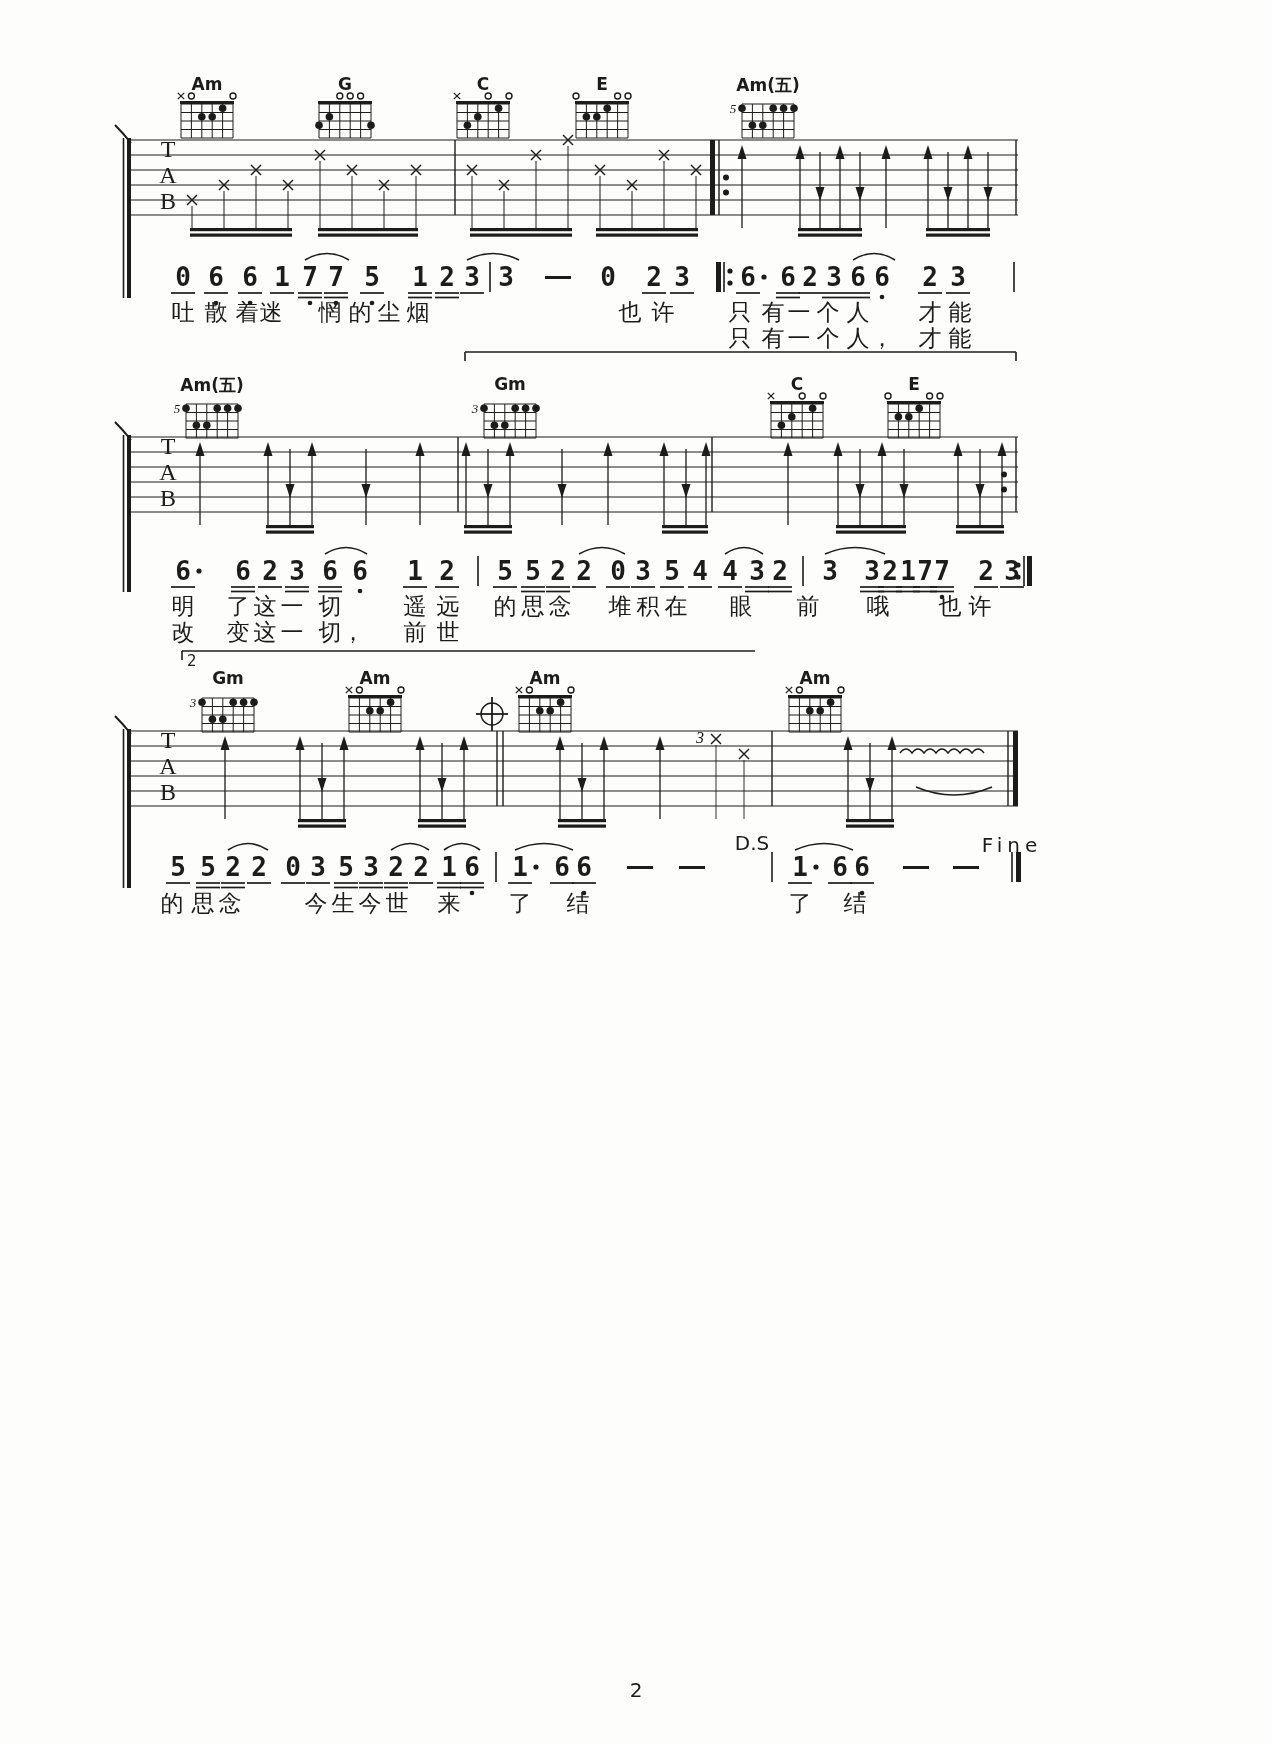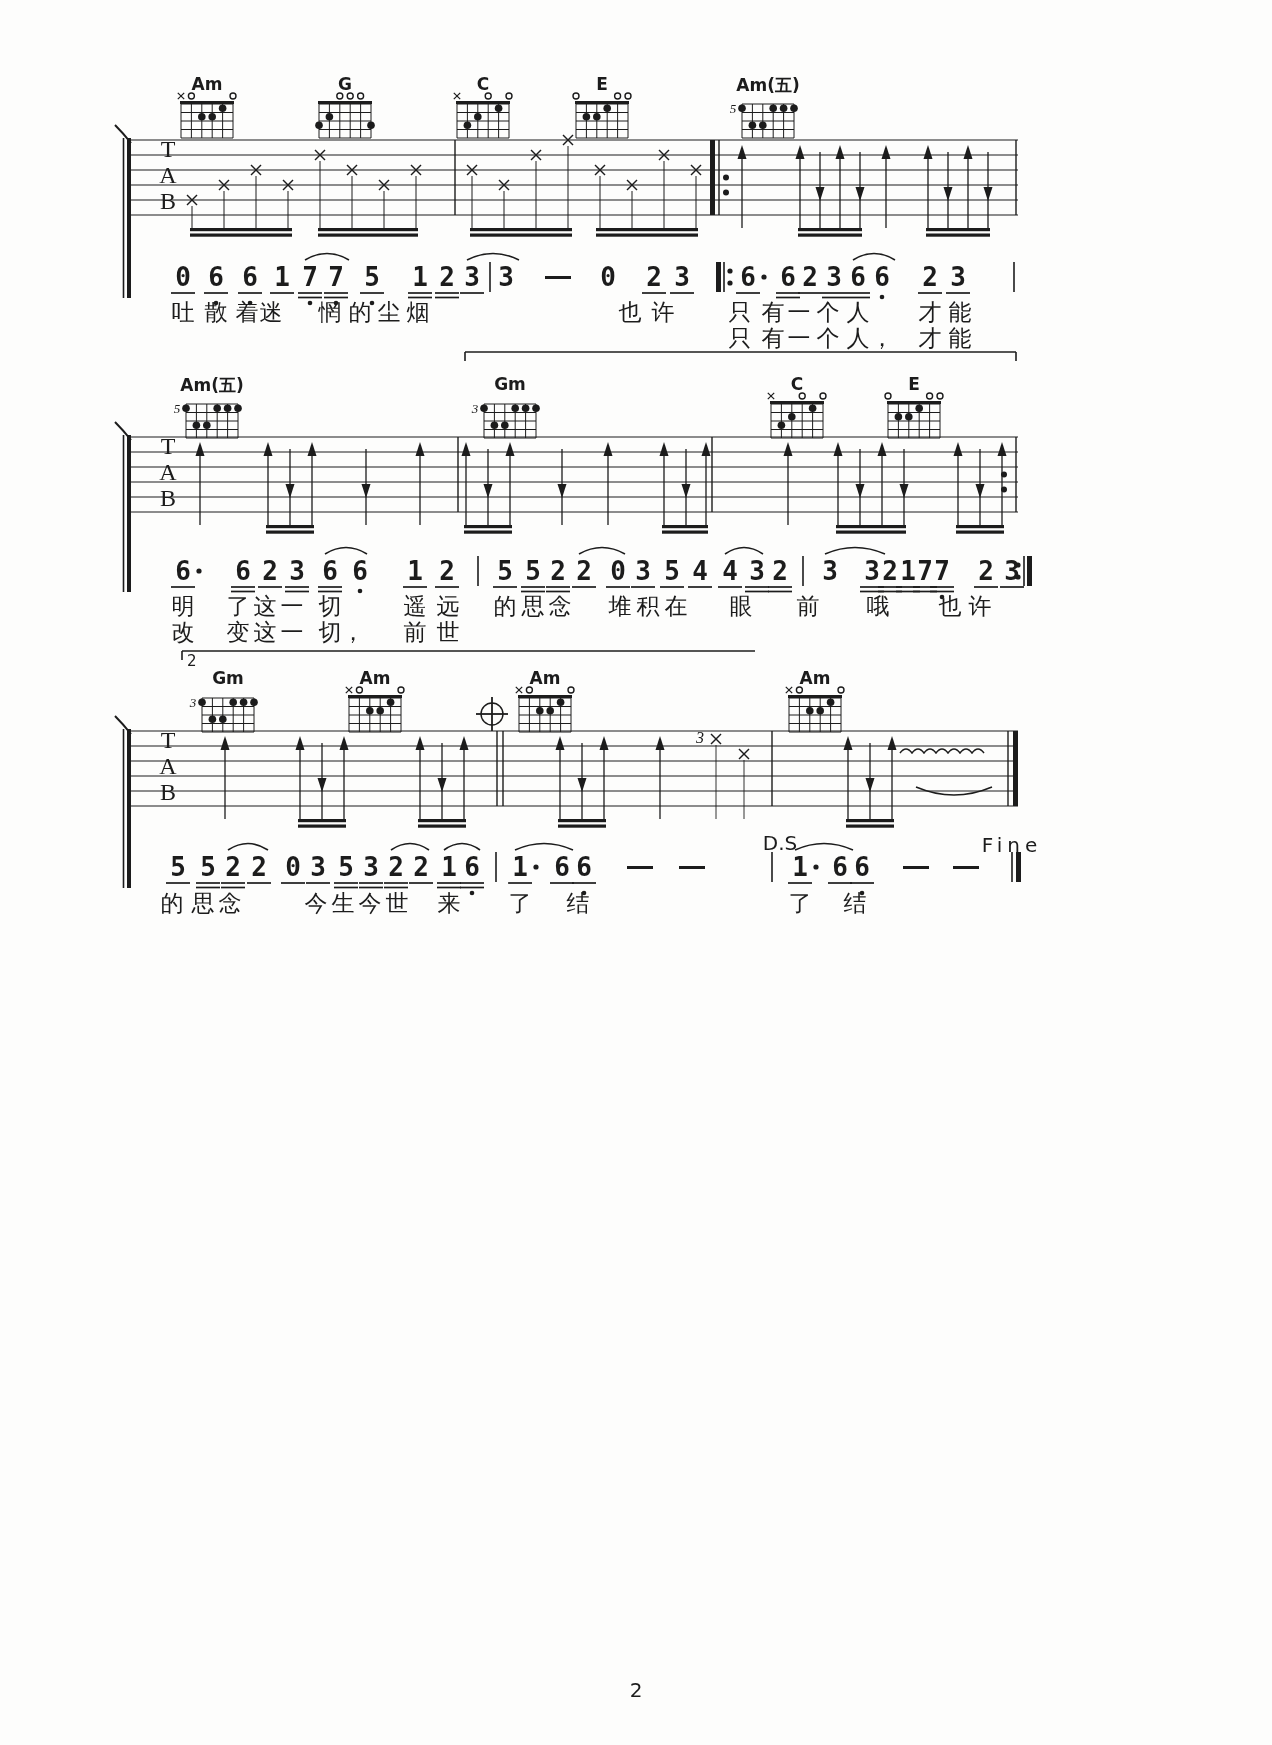--- a/index.html
+++ b/index.html
@@ -775,17 +775,17 @@
       <span class="abs lyr" style="left: 316px; top: 888px;">今</span>
       <span class="abs lyr" style="left: 343px; top: 888px;">生</span>
       <span class="abs lyr" style="left: 370px; top: 888px;">今</span>
       <span class="abs lyr" style="left: 397px; top: 888px;">世</span>
       <span class="abs lyr" style="left: 449px; top: 888px;">来</span>
       <span class="abs lyr" style="left: 520px; top: 888px;">了</span>
       <span class="abs lyr" style="left: 578px; top: 888px;">结</span>
       <span class="abs lyr" style="left: 800px; top: 888px;">了</span>
       <span class="abs lyr" style="left: 855px; top: 888px;">结</span>
       <span class="v2" style="left: 187px; top: 652px;">2</span>
-      <span class="abs ml" style="left: 780px; top: 831px;">D.S</span>
+      <span class="abs ml" style="left: 752px; top: 831px;">D.S</span>
       <span class="abs ml fine" style="left: 1012px; top: 833px;">Fine</span>
     </div>
   <div class="abs pn" style="left:636px;top:1678px">2</div>
 </div>
 
 </body></html>

